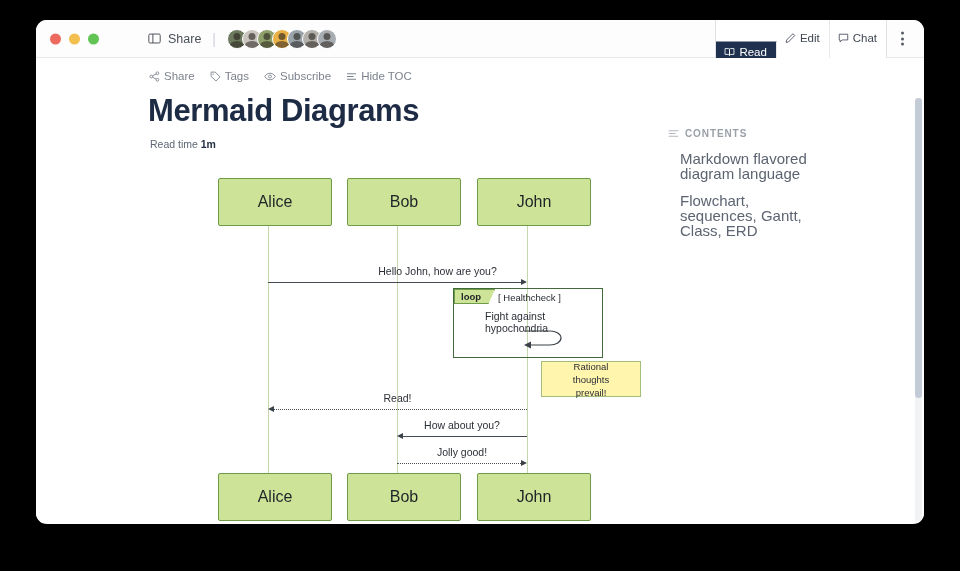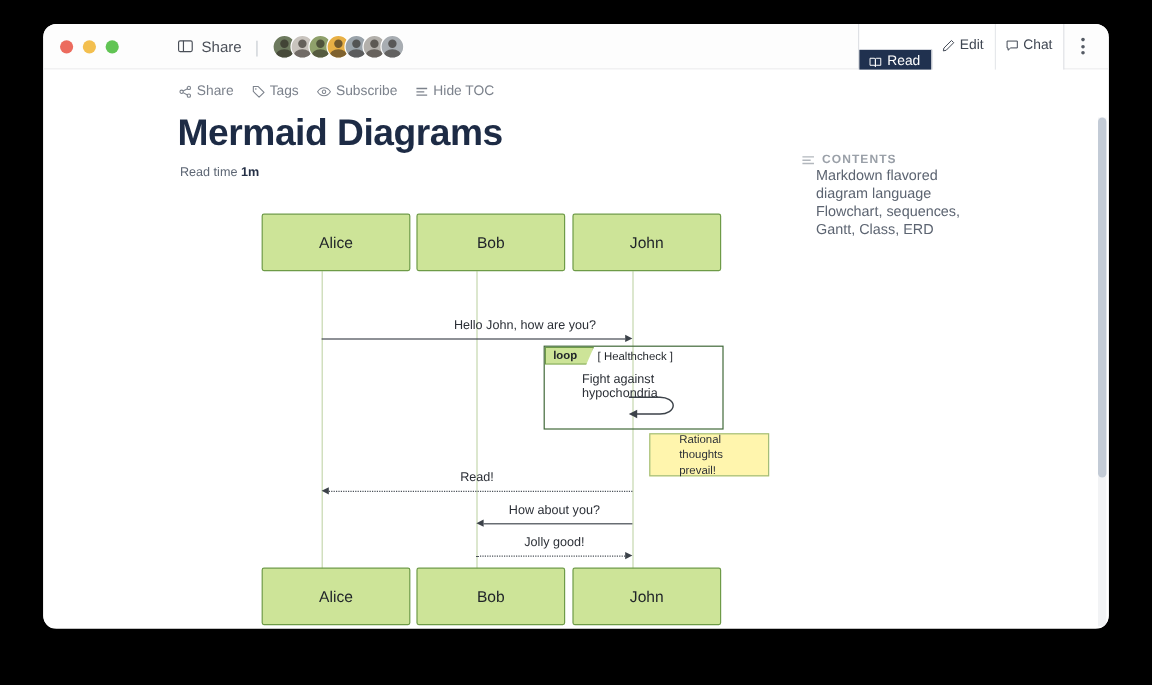--- a/index.html
+++ b/index.html
@@ -132,38 +132,38 @@
   
   #toc {
     position: absolute; left: 632px; top: 70px; width: 190px;
   }
   #toc-head {
     display: flex; align-items: center; gap: 6px;
     font-size: 10px; letter-spacing: 0.9px;
     color: #9aa0a8; font-weight: bold;
   }
   .toc-item {
-    margin-left: 12px;
-    font-size: 12px; line-height: 15px; color: #5c6471;
+    margin-top: 12px; margin-left: 12px;
+    font-size: 15px; line-height: 15px; color: #5c6471;
     width: 145px;
   }
 
   
   #diagram {
     position: absolute; left: 112px; top: 120px;
     width: 520px; height: 330px;
   }
   .actor {
     position: absolute;
-    width: 124px; height: 48px;
+    width: 114px; height: 48px;
     background: #cde498;
     border: 1.2px solid #6e9b47;
     border-radius: 2px;
     display: flex; align-items: center; justify-content: center;
-    font-size: 13px; color: #1f2328;
+    font-size: 16px; color: #1f2328;
   }
   .lifeline {
     position: absolute; width: 1px;
     background: #c6d7ae;
   }
   .msg-label {
     position: absolute;
     font-size: 10.5px; color: #2b2f36;
     text-align: center; white-space: nowrap;
   }
@@ -197,21 +197,21 @@
   }
   .loop-text {
     position: absolute;
     font-size: 10.5px; color: #2b2f36; padding-left: 23px;
   }
   .note {
     position: absolute;
     background: #fff5ad;
     border: 1px solid #a3bd7a;
     font-size: 9.5px; color: #2b2f36;
-    text-align: left; line-height: 13px;
+    text-align: center; line-height: 13px;
     display: flex; align-items: center; justify-content: center;
     padding: 3px 24px;
   }
 
   
   #scrollbar {
     position: absolute; right: 2px; top: 40px;
     width: 7px; height: 424px;
     background: #f2f3f5;
   }

